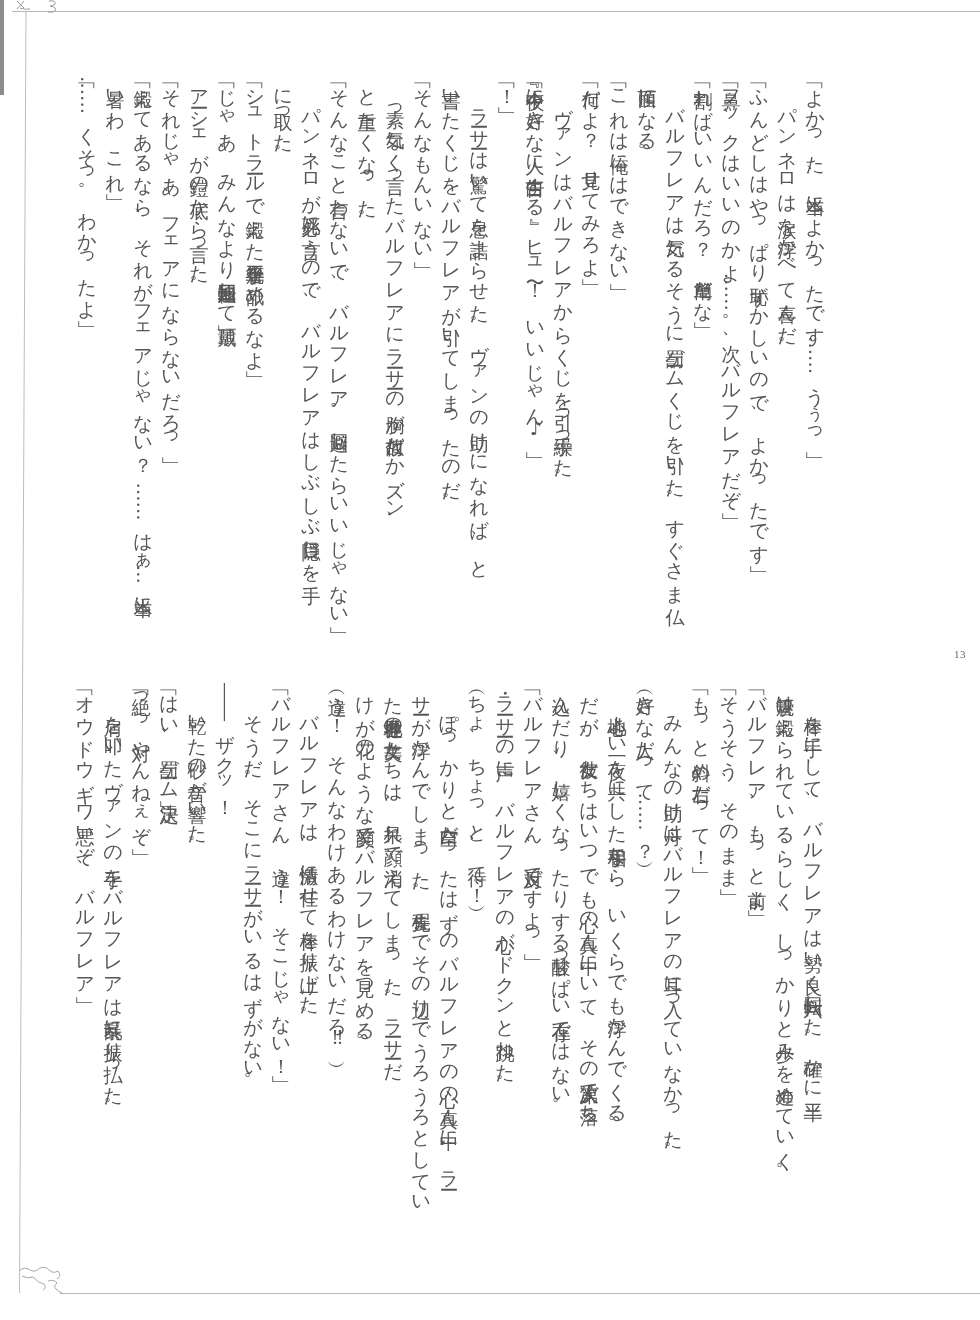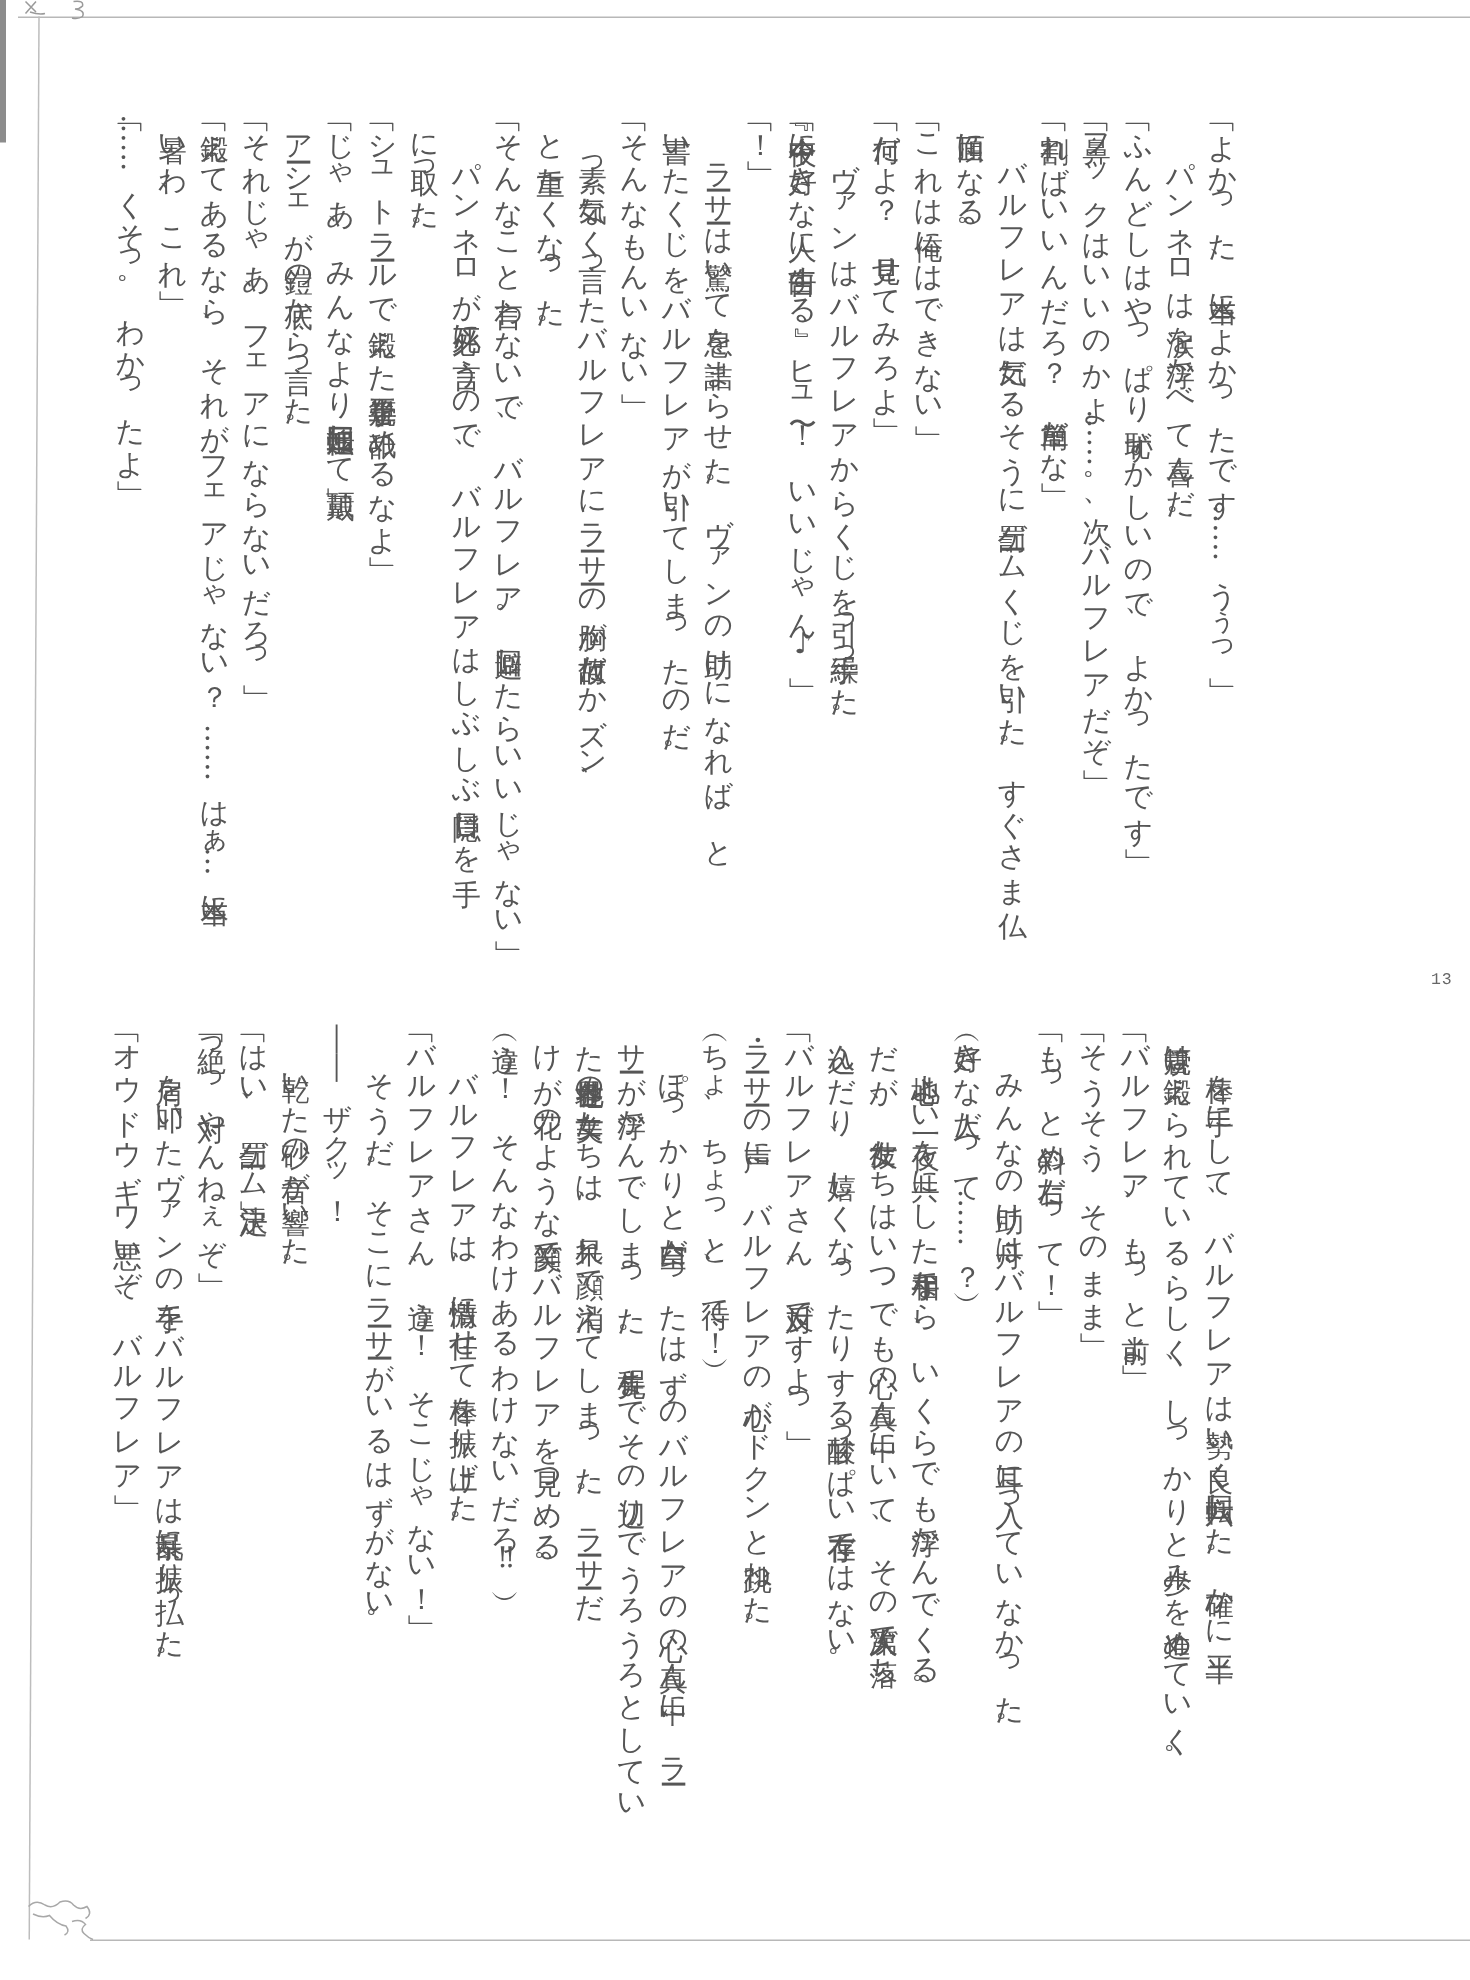--- a/index.html
+++ b/index.html
@@ -41,21 +41,21 @@
       left: 73px;
     }
     #bottom-block {
       top: 683px;
       left: 71px;
     }
     .page-number {
       position: absolute;
       left: 954px;
       top: 648px;
-      font-family: Liberation Mono, monospace;
+      font-family: Liberation Serif, serif;
       font-size: 11px;
       color: #666666;
       letter-spacing: 0.5px;
     }
   </style>
 </head>
 <body>
 
 <svg class="decor" width="980" height="1320" viewBox="0 0 980 1320">
   <rect x="0" y="0" width="4" height="95" fill="#8c8c8c"></rect>

